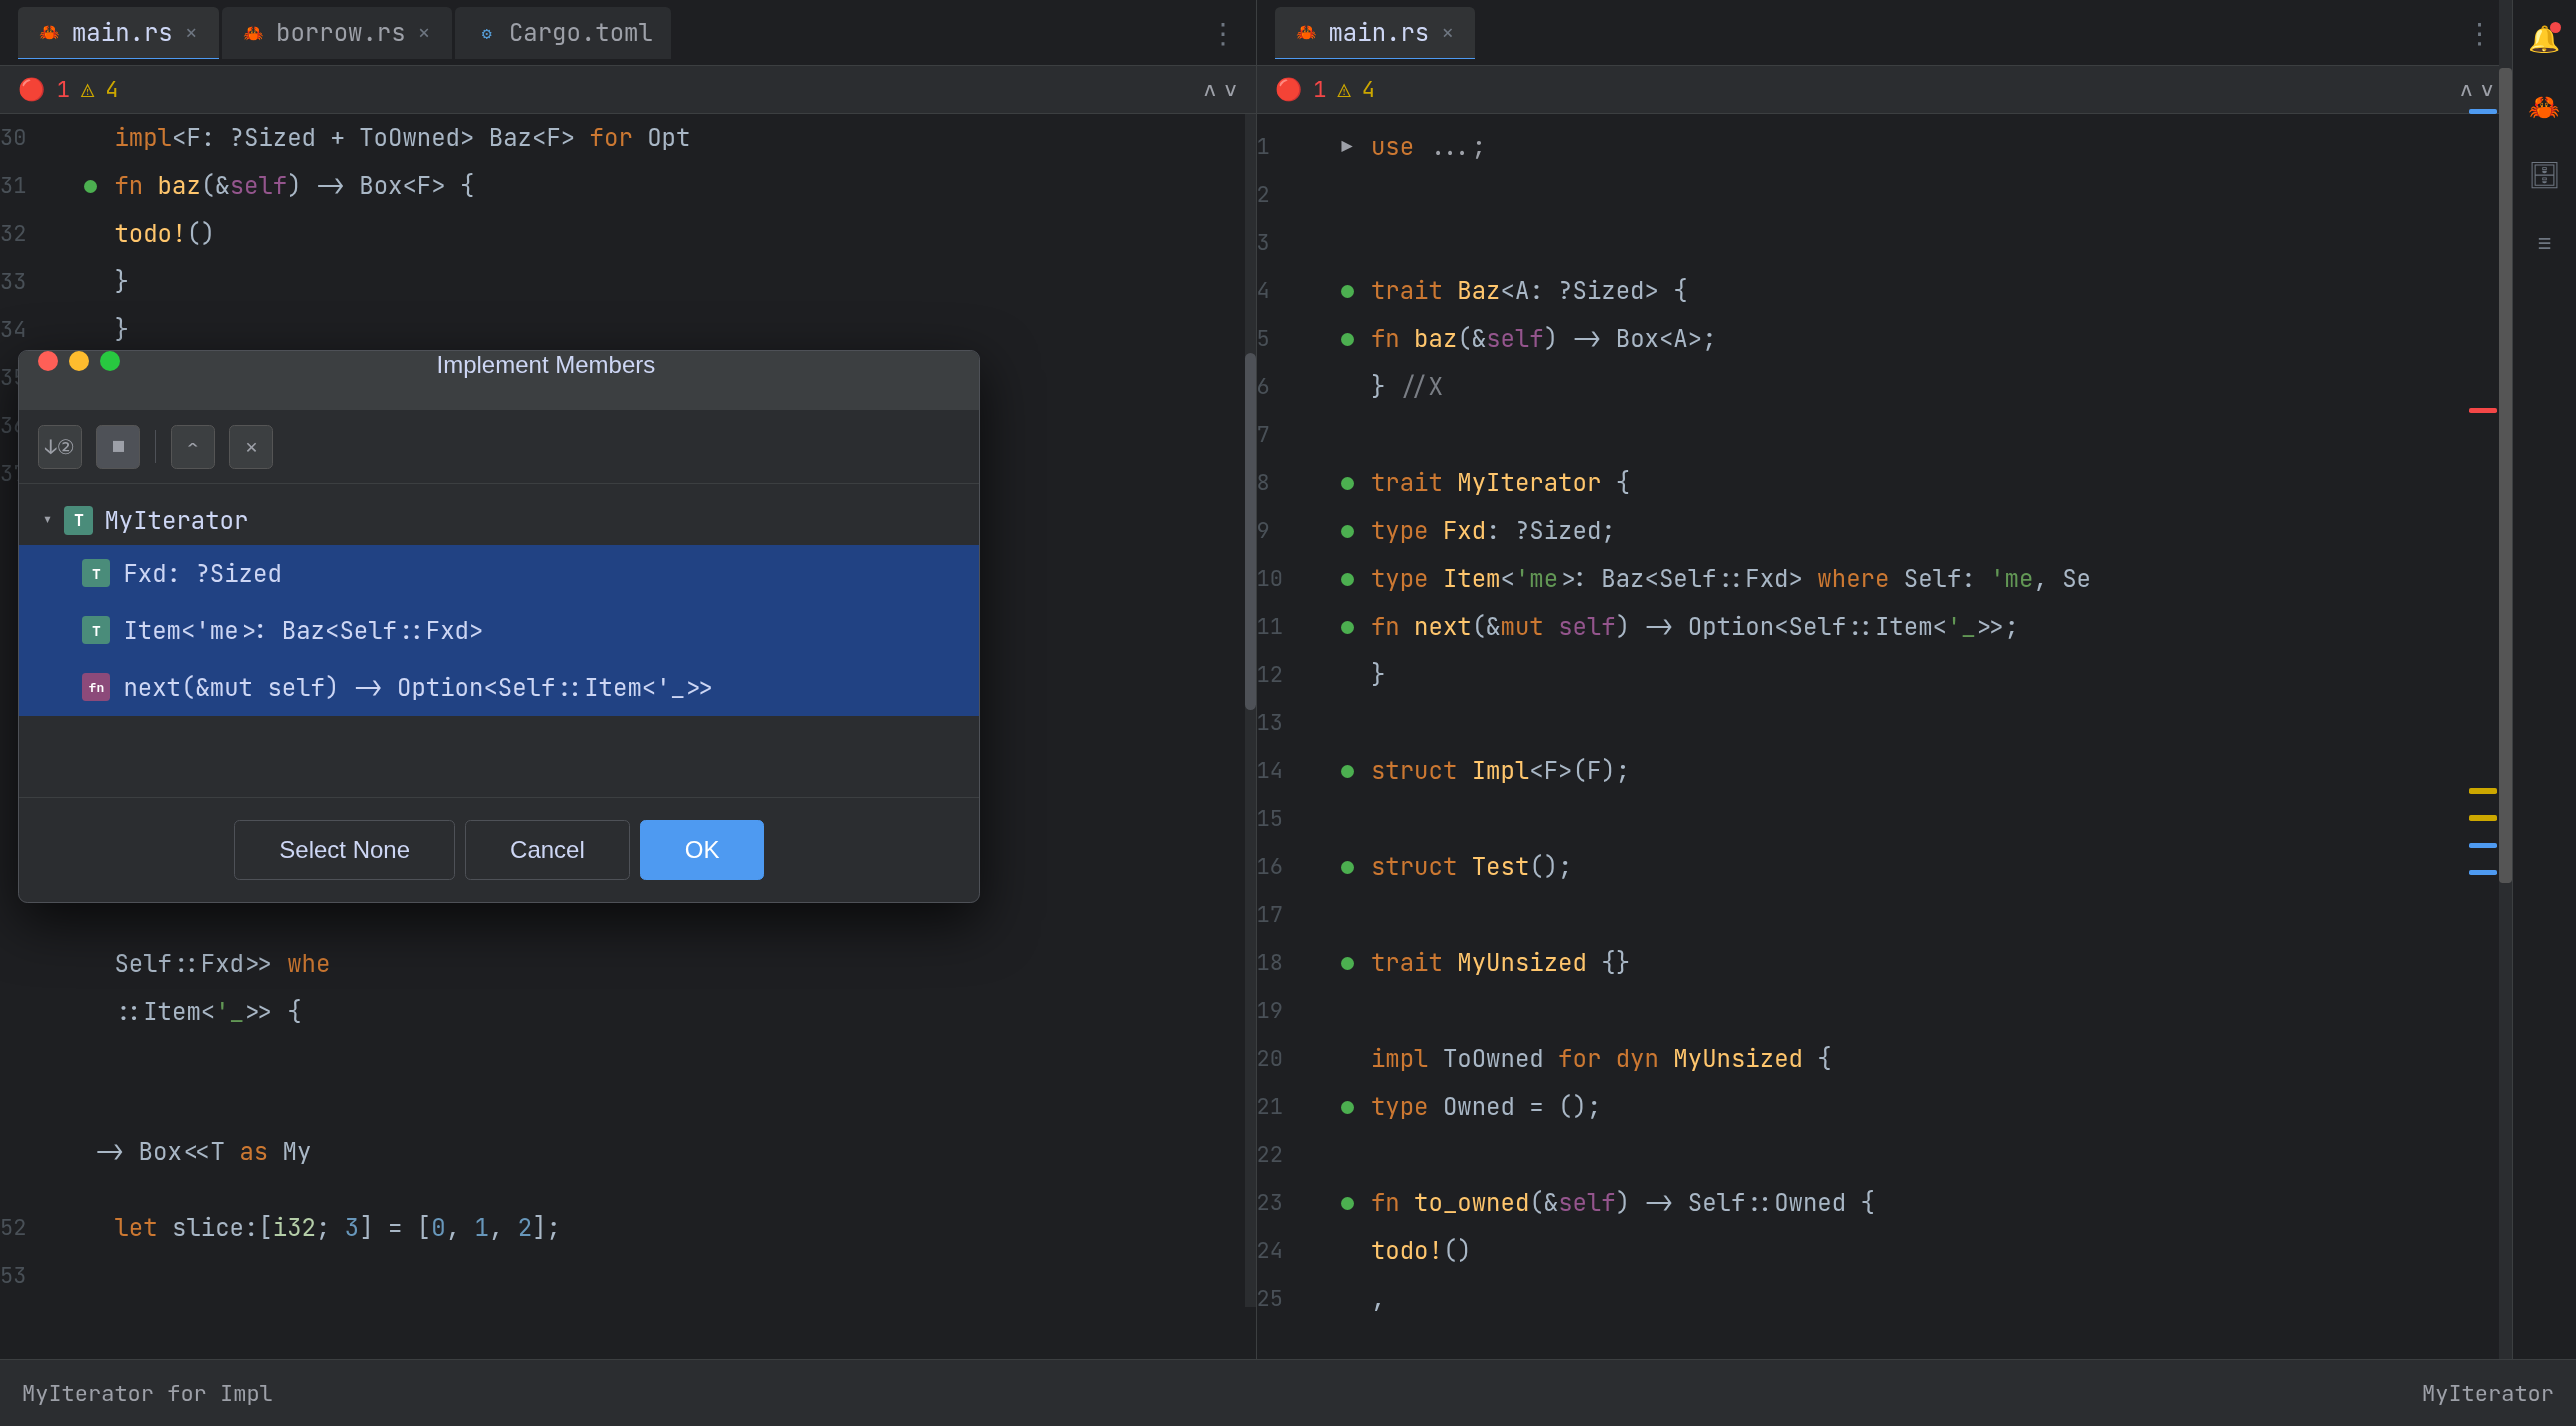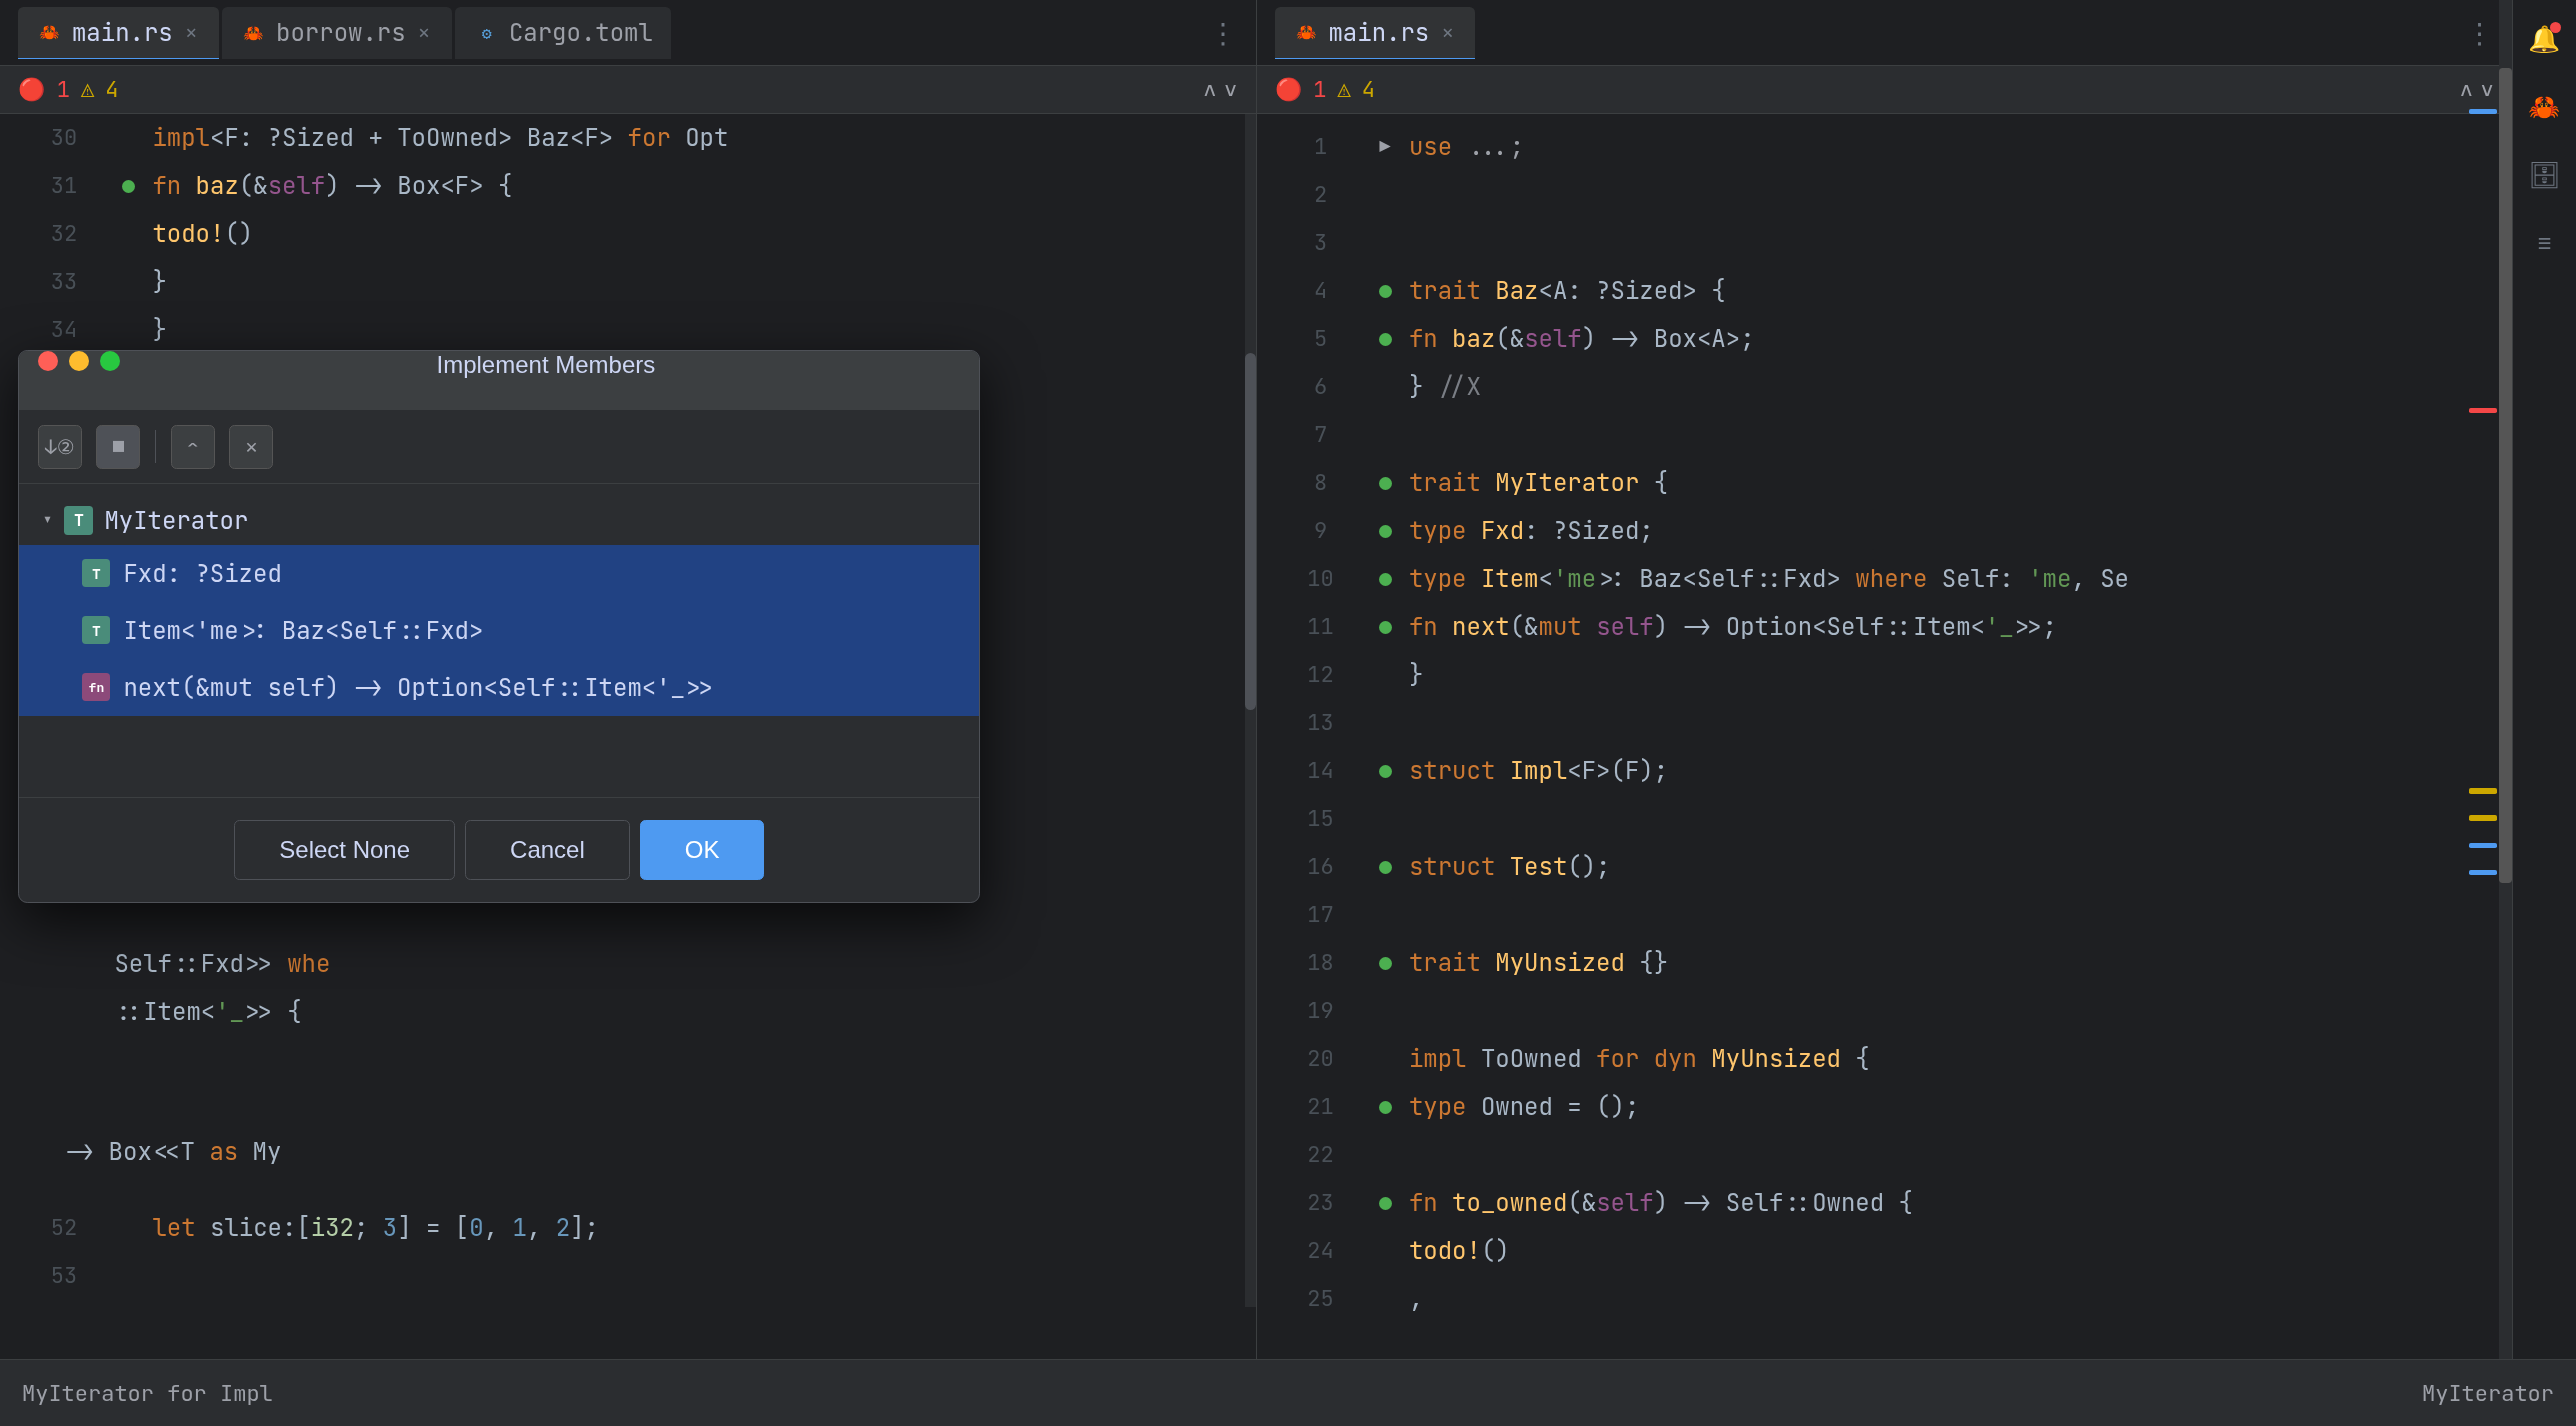--- a/index.html
+++ b/index.html
@@ -133,27 +133,26 @@
     .code-line {
       display: flex;
       align-items: center;
       height: 48px;
       font-size: 24px;
       line-height: 48px;
     }
 
     .line-num {
       width: 74px;
-      text-align: center;
+      text-align: left;
       padding-right: 22px;
       color: #495057;
       font-size: 22px;
       flex-shrink: 0;
       user-select: none;
-      margin-left: 38px;
     }
 
     .line-gutter {
       width: 33px;
       display: flex;
       align-items: center;
       justify-content: center;
       flex-shrink: 0;
     }
 
@@ -547,21 +546,21 @@
         </div>
 
         <div class="code-line" style="color:#a9b7c6; padding-left:107px;">
           <span class="line-content">
             <span class="plain">        ::Item&lt;</span><span class="lifetime">'_</span><span class="plain">&gt;&gt; {</span>
           </span>
         </div>
 
         <div style="height:92px"></div>
 
-        <div class="code-line" style="padding-left:58px;">
+        <div class="code-line" style="padding-left:88px;">
           <span class="line-content">
             <span class="plain">        -&gt; Box&lt;&lt;T </span><span class="kw">as</span><span class="plain"> My</span>
           </span>
         </div>
 
         <div style="height:28px"></div>
 
         <div class="code-line">
           <span class="line-num">52</span>
           <span class="line-gutter"></span>

